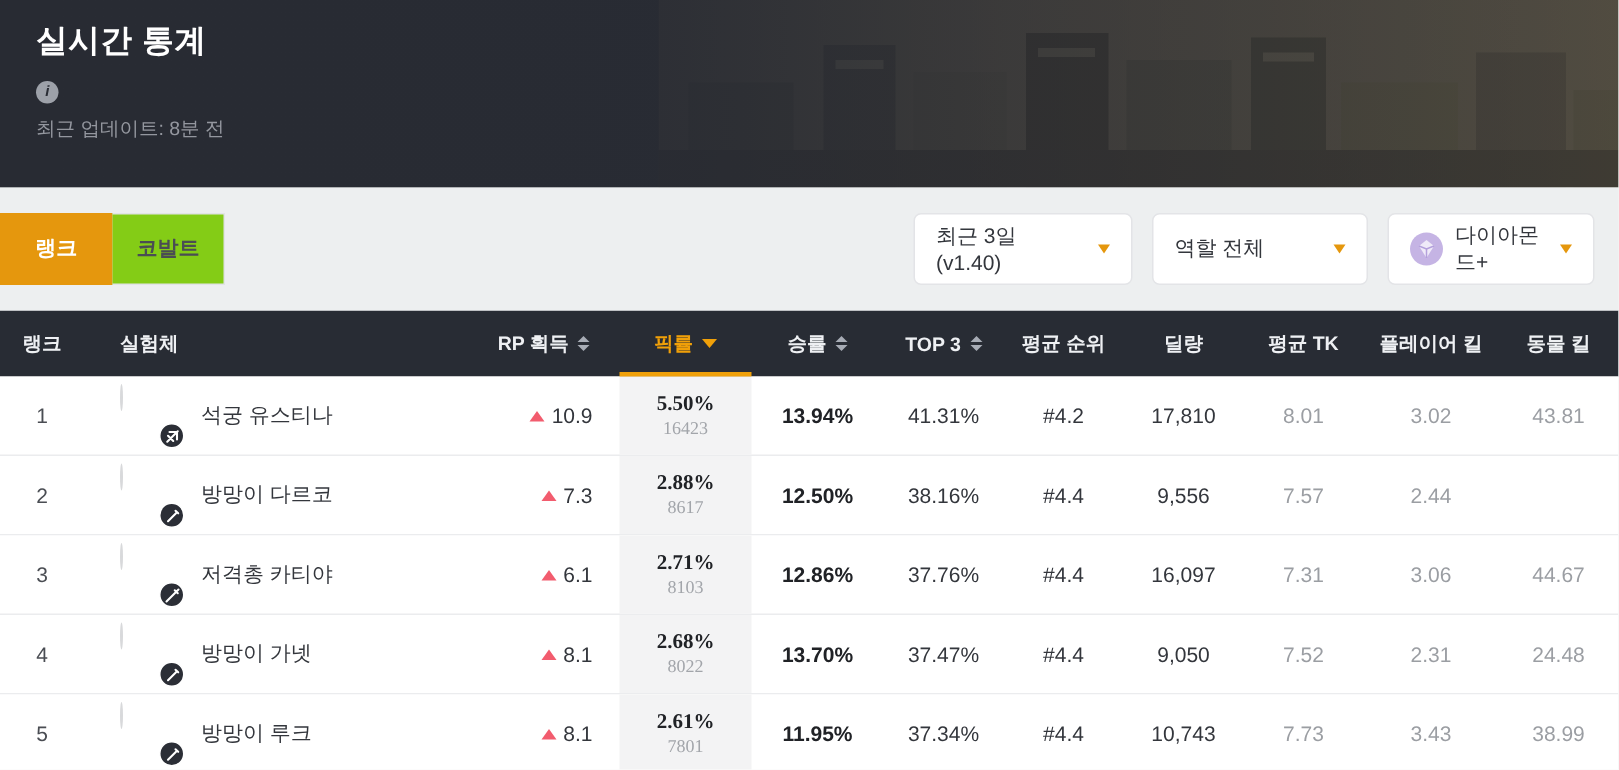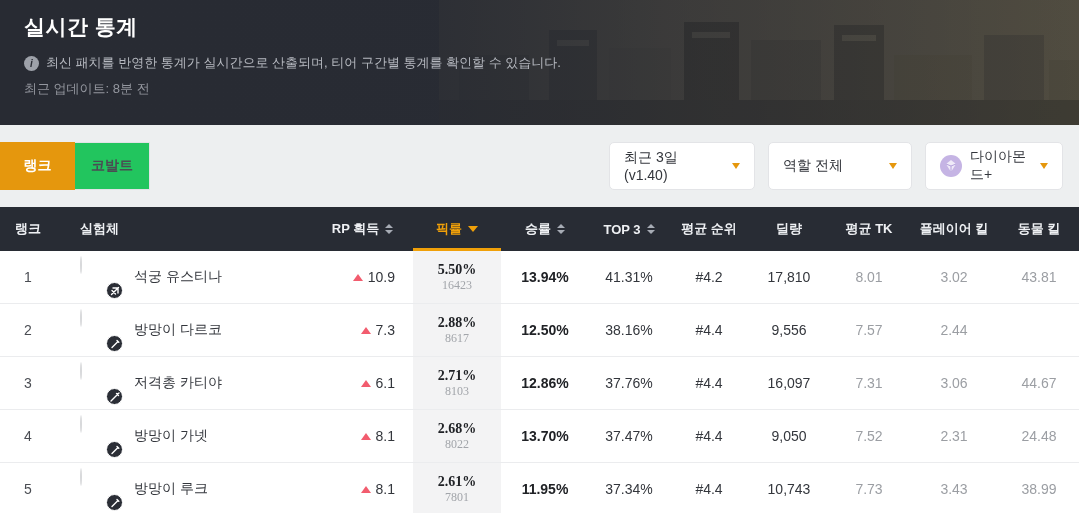--- a/index.html
+++ b/index.html
@@ -21,21 +21,21 @@
                font-size:10px; font-weight:bold; font-style:italic; display:flex;
                align-items:center; justify-content:center; flex:0 0 15px; }
   .banner-updated { margin-top:8px; color:#94979f; font-size:13px; }
 
   
   .toolbar { position:relative; width:1079px; height:82px; background:#edeff0; }
   .tabs { position:absolute; left:0; top:17px; display:flex; }
   .tab { width:75px; height:48px; display:flex; align-items:center; justify-content:center;
          font-size:14px; font-weight:bold; cursor:pointer; }
   .tab.active { background:#e5970d; color:#ffffff; }
-  .tab.inactive { background:#22c55e; color:#4a4d53; border:1px solid #e2e3e6; border-left:none; }
+  .tab.inactive { background:#84cc16; color:#4a4d53; border:1px solid #e2e3e6; border-left:none; }
   .filters { position:absolute; right:16px; top:17px; display:flex; gap:13px; }
   .dropdown { height:48px; background:#ffffff; border:1px solid #e3e4e7; border-radius:5px;
               display:flex; align-items:center; justify-content:space-between;
               padding:0 14px; font-size:14px; color:#33363c; cursor:pointer; }
   .dd-period { width:146px; } .dd-role { width:144px; } .dd-tier { width:138px; }
   .dd-label-wrap { display:flex; align-items:center; gap:8px; }
   .caret { width:0; height:0; border-left:4.5px solid transparent; border-right:4.5px solid transparent;
            border-top:6px solid #e5970d; margin-left:10px; }
   .tier-icon { width:22px; height:22px; border-radius:50%; background:#c5b4e4;
                display:flex; align-items:center; justify-content:center; flex:0 0 22px; }
@@ -96,21 +96,20 @@
     <rect x="0" y="100" width="640" height="25" fill="#33312b"></rect>
     <rect x="118" y="40" width="32" height="6" fill="#6a6555"></rect>
     <rect x="253" y="32" width="38" height="6" fill="#5d584a"></rect>
     <rect x="403" y="35" width="34" height="6" fill="#615c4d"></rect>
   </svg>
   <div class="banner-shade"></div>
   <div class="banner-inner">
     <div class="banner-title">실시간 통계</div>
     <div class="banner-info">
       <span class="info-icon">i</span>
-      <span>최신 패치를 반영한 통계가 실시간으로 산출되며, 티어 구간별 통계를 확인할 수 있습니다.</span>
     </div>
     <div class="banner-updated">최근 업데이트: 8분 전</div>
   </div>
 </div>
 
 <div class="toolbar">
   <div class="tabs">
     <div class="tab active">랭크</div>
     <div class="tab inactive">코발트</div>
   </div>

